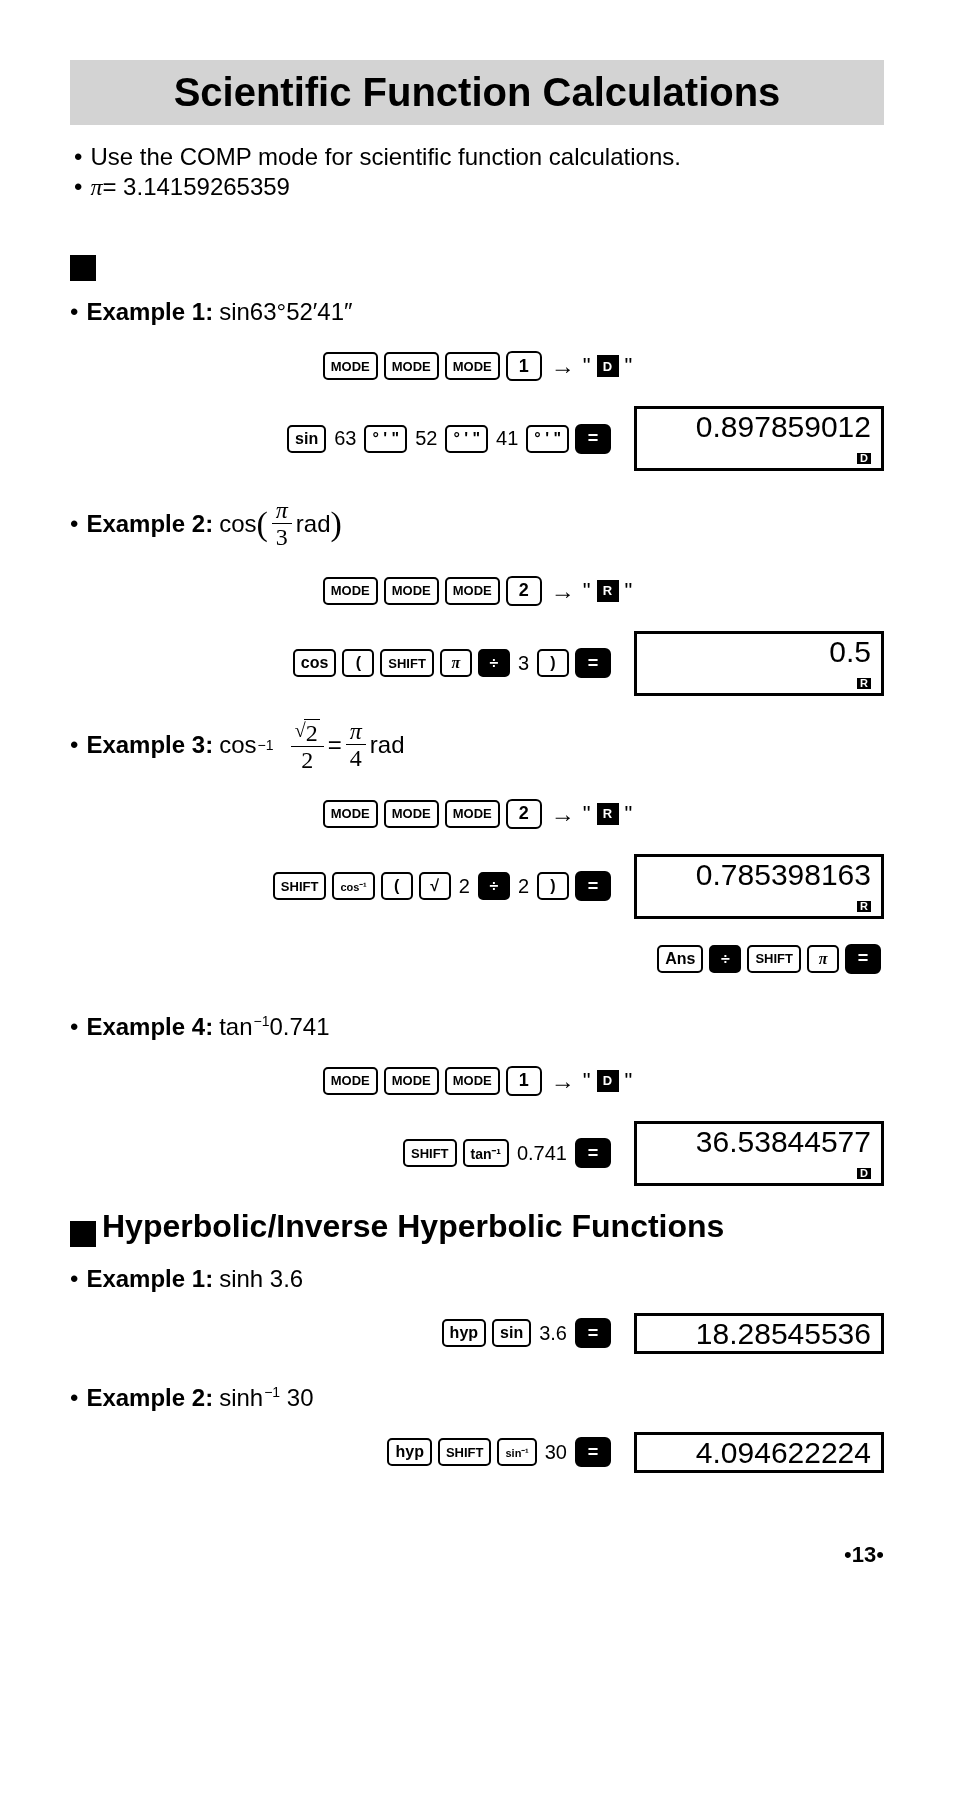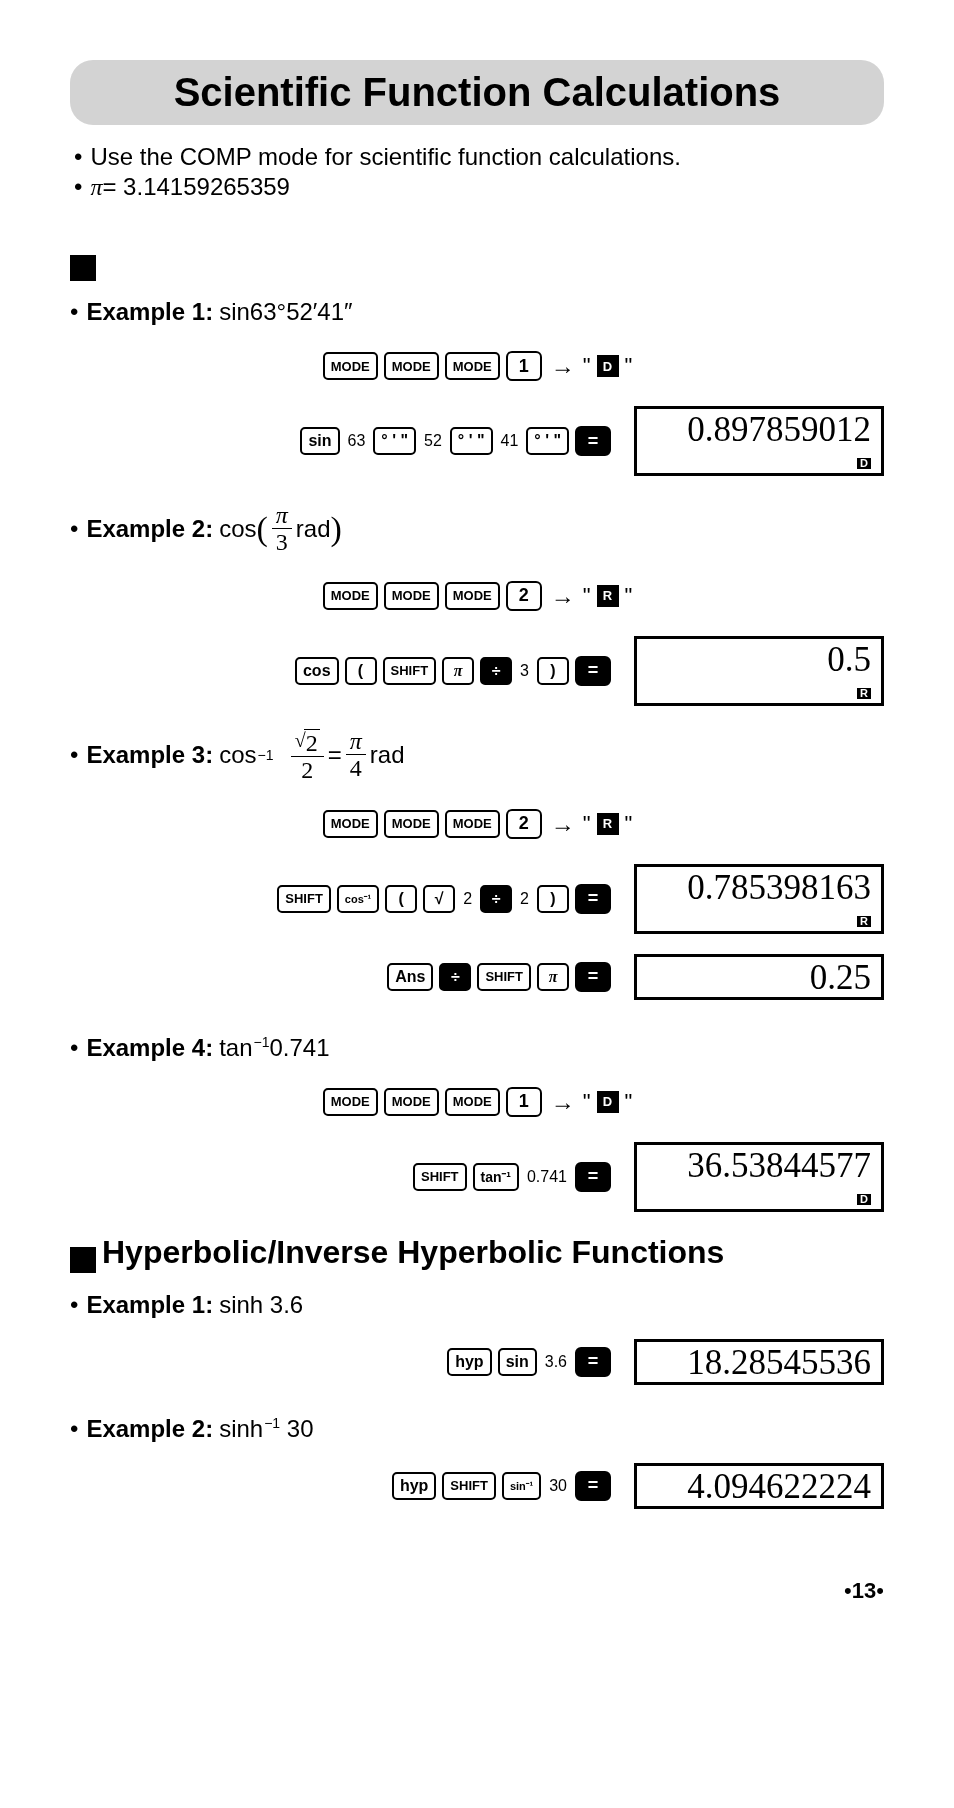--- a/index.html
+++ b/index.html
@@ -11,21 +11,20 @@
     color: #000;
     font-size: 24px;
   }
   .title-bar {
     background: #d3d3d3;
     font-size: 40px;
     font-weight: bold;
     text-align: center;
     padding: 10px 4px;
     margin-bottom: 18px;
-    border-radius: 23px;
   }
   .bullets { padding-left: 4px; margin-bottom: 30px; }
   .bullet-line { margin: 2px 0; display:flex; align-items:center;}
   .bullet { margin-right: 8px; }
   .pi-italic { font-family: 'Times New Roman', serif; font-style: italic; }
   .square-marker {
     display: inline-block;
     width: 26px;
     height: 26px;
     background: #000;
@@ -74,21 +73,21 @@
   }
   .key.wide { min-width:46px; font-size:13px;}
   .key.dark {
     background: #000;
     color: #fff;
     border-radius: 5px;
   }
   .key.num { font-size:18px; min-width:36px; height:30px; border-radius:6px;}
   .typed {
     font-family: Arial, sans-serif;
-    font-size: 16px;
+    font-size: 20px;
     margin: 0 5px;
   }
   .arrow { margin: 0 6px; font-size:24px;}
   .indicator {
     display:inline-flex;
     align-items:center;
     justify-content:center;
     width:22px;height:22px;
     background:#000;color:#fff;
     font-size:13px;font-weight:bold;
@@ -97,21 +96,21 @@
   .quote { font-size:22px; margin:0 2px;}
   .lcd {
     border: 3px solid #000;
     min-width: 250px;
     padding: 3px 10px 2px;
     margin-left: 20px;
     font-family: Arial, sans-serif;
     text-align: right;
     position:relative;
   }
-  .lcd-value { font-size: 35px; line-height:1;font-family:Liberation Serif, serif; }
+  .lcd-value { font-size: 30px; line-height:1; }
   .lcd-mode {
     font-size: 11px;
     background:#000;
     color:#fff;
     display:inline-block;
     padding:0 3px;
     margin-top:1px;
     font-weight:bold;
   }
   .lcd-mode-row{ line-height:1; text-align:right;}
@@ -288,23 +287,20 @@
 <div class="row">
   <div class="keyseq">
     <span class="key">Ans</span>
     <span class="key dark">÷</span>
     <span class="key wide">SHIFT</span>
     <span class="key">
         <span class="pi-italic">π</span>
       </span>
     <span class="key dark num">=</span>
   </div>
-  <div class="lcd">
-    <div class="lcd-value">0.25</div>
-  </div>
 </div>
 
 <div class="ex-line" style="margin-top:34px;">
   <span class="bullet">•</span>
   <span class="ex-label">Example 4:</span>
   <span>
     <span> tan</span><span class="sup">−1</span><span>0.741</span>
   </span>
 </div>
 <div class="row" style="justify-content:center;">

